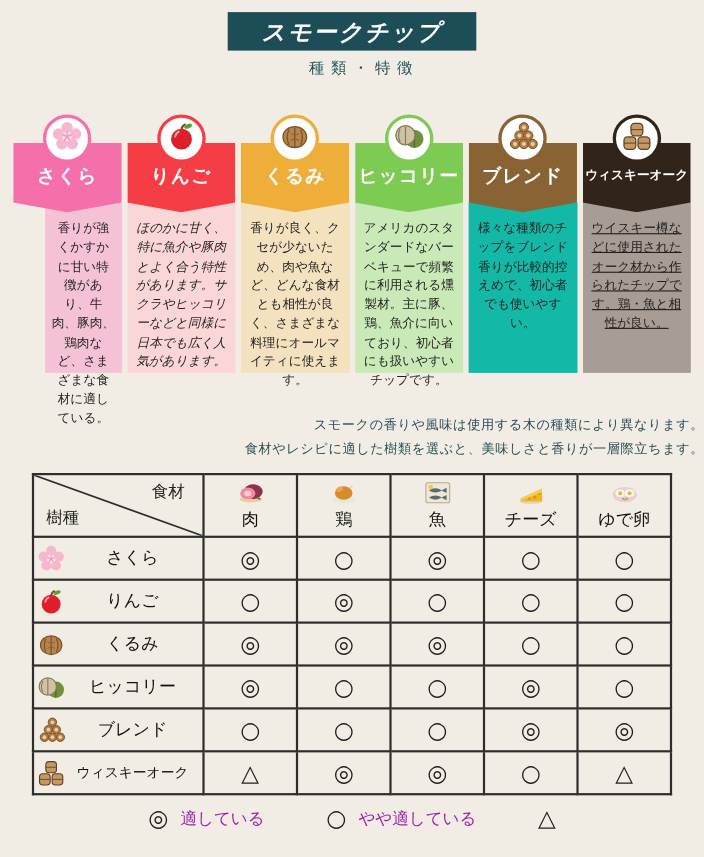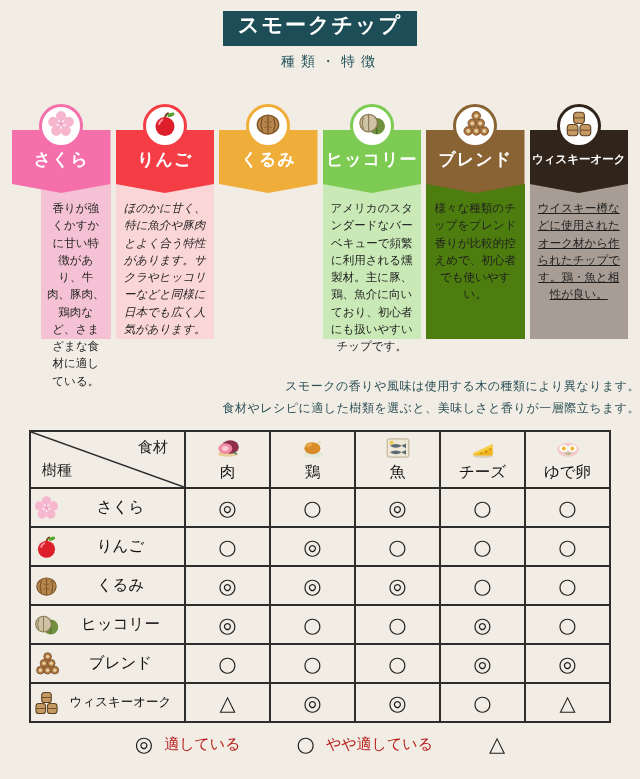--- a/index.html
+++ b/index.html
@@ -4,23 +4,24 @@
 <style>
   * { margin:0; padding:0; box-sizing:border-box; }
   body {
     width:640px; height:779px; overflow:hidden;
     background:#f1ede4;
     font-family:"Liberation Sans","DejaVu Sans",sans-serif;
     color:#222;
   }
   
   .title-box {
-    width:194px; height:35px; margin:11px auto 0;
-    display:flex; align-items:flex-start; justify-content:center;
+    width:226px; height:35px; margin:11px auto 0;
+    display:flex; align-items:center; justify-content:center;
     background:#1d4e57;
+    font-style:italic;
   }
   .title-box span { color:#fff; font-size:21px; font-weight:800; letter-spacing:2px; }
   .subtitle { text-align:center; margin-top:7px; font-size:14px; letter-spacing:6px; color:#1d4e57; font-weight:500;padding-left:22px; }
 
   
   .cards { display:flex; gap:5px; padding:0 12px; margin-top:33px; }
   .card { flex:1; position:relative; padding-top:26px; }
   .icon-circle {
     position:absolute; top:0; left:50%; transform:translateX(-50%);
     width:44px; height:44px; border:3px solid #ccc; border-radius:50%;
@@ -62,21 +63,21 @@
   .row-icon { position:absolute; left:2px; top:50%; transform:translateY(-50%); width:27px; height:27px; }
   .row-icon svg { width:27px; height:27px; }
   .row-label { display:block; text-align:center; padding-left:26px; font-size:15.5px; color:#111; }
   .row-label.small { font-size:12.5px; }
   .sym-cell { text-align:center; font-size:21px; color:#1c1c1c; font-family:"DejaVu Sans",sans-serif; }
 
   
   .legend { display:flex; justify-content:center; gap:56px; margin-top:9px; align-items:center; }
   .legend-item { display:flex; align-items:center; gap:11px; }
   .legend-sym { font-size:21px; color:#1c1c1c; font-family:"DejaVu Sans",sans-serif; }
-  .legend-label { font-size:15px; color:#b91c1c; }
+  .legend-label { font-size:15px; color:#a21caf; }
 </style>
 </head>
 <body>
 
 <div class="title-box" style="background: rgb(29, 78, 87);">
   <span>スモークチップ</span>
 </div>
 <div class="subtitle">種類・特徴</div>
 
 <div class="cards">
@@ -123,20 +124,21 @@
     <div class="icon-circle" style="border-color: rgb(239, 174, 58);">
         <span class="card-icon"><svg viewBox="0 0 24 24">
             <ellipse cx="12" cy="12.5" rx="8.6" ry="7.6" fill="#b5854d" stroke="#7d5426" stroke-width="1"></ellipse>
             <path d="M12 5.5 V19.8 M7.8 7.2 C6.2 10.4 6.2 14.8 7.8 18 M16.2 7.2 C17.8 10.4 17.8 14.8 16.2 18" stroke="#7d5426" stroke-width="1" fill="none"></path>
             <path d="M9 10 q3 2 6 0 M9 15 q3 -2 6 0" stroke="#8d6230" stroke-width="0.8" fill="none"></path>
           </svg></span>
       </div>
     <div class="card-header" style="background: rgb(239, 174, 58);">
         <span class="card-label">くるみ</span>
       </div>
+    <div class="card-body" style="background: rgb(243, 226, 189);">香りが良く、クセが少ないため、肉や魚など、どんな食材とも相性が良く、さまざまな料理にオールマイティに使えます。</div>
   </div>
   <div class="card">
     <div class="icon-circle" style="border-color: rgb(126, 203, 83);">
         <span class="card-icon"><svg viewBox="0 0 24 24">
             <circle cx="15.8" cy="13.8" r="6.6" fill="#6f913e"></circle>
             <path d="M15.8 7.6 v12.4" stroke="#4f6b2a" stroke-width="1"></path>
             <circle cx="9.3" cy="11.2" r="7" fill="#cfc3a5" stroke="#8c7b54" stroke-width="1"></circle>
             <path d="M9.3 4.6 v13.2 M5.4 6.8 c-1.6 3 -1.6 6 0 9" stroke="#8c7b54" stroke-width="0.9" fill="none"></path>
           </svg></span>
       </div>
@@ -162,21 +164,21 @@
               <circle cx="19.4" cy="17.5" r="1.5"></circle>
               <circle cx="9.8" cy="11.4" r="1.5"></circle>
               <circle cx="16.2" cy="11.4" r="1.5"></circle>
               <circle cx="13" cy="5.4" r="1.5"></circle>
             </g>
           </svg></span>
       </div>
     <div class="card-header" style="background: rgb(138, 99, 52);">
         <span class="card-label">ブレンド</span>
       </div>
-    <div class="card-body" style="background: #4d7c0f;">様々な種類のチップをブレンド香りが比較的控えめで、初心者でも使いやすい。</div>
+    <div class="card-body" style="background: #14b8a6;">様々な種類のチップをブレンド香りが比較的控えめで、初心者でも使いやすい。</div>
   </div>
   <div class="card">
     <div class="icon-circle" style="border-color: rgb(49, 36, 26);">
         <span class="card-icon"><svg viewBox="0 0 24 24">
             <g fill="#c49a62" stroke="#5e4022" stroke-width="0.9">
               <rect x="2.6" y="12.4" width="8.6" height="9" rx="2.6"></rect>
               <rect x="12.8" y="12.4" width="8.6" height="9" rx="2.6"></rect>
               <rect x="7.7" y="2.6" width="8.6" height="9" rx="2.6"></rect>
             </g>
             <g stroke="#5e4022" stroke-width="0.7">

